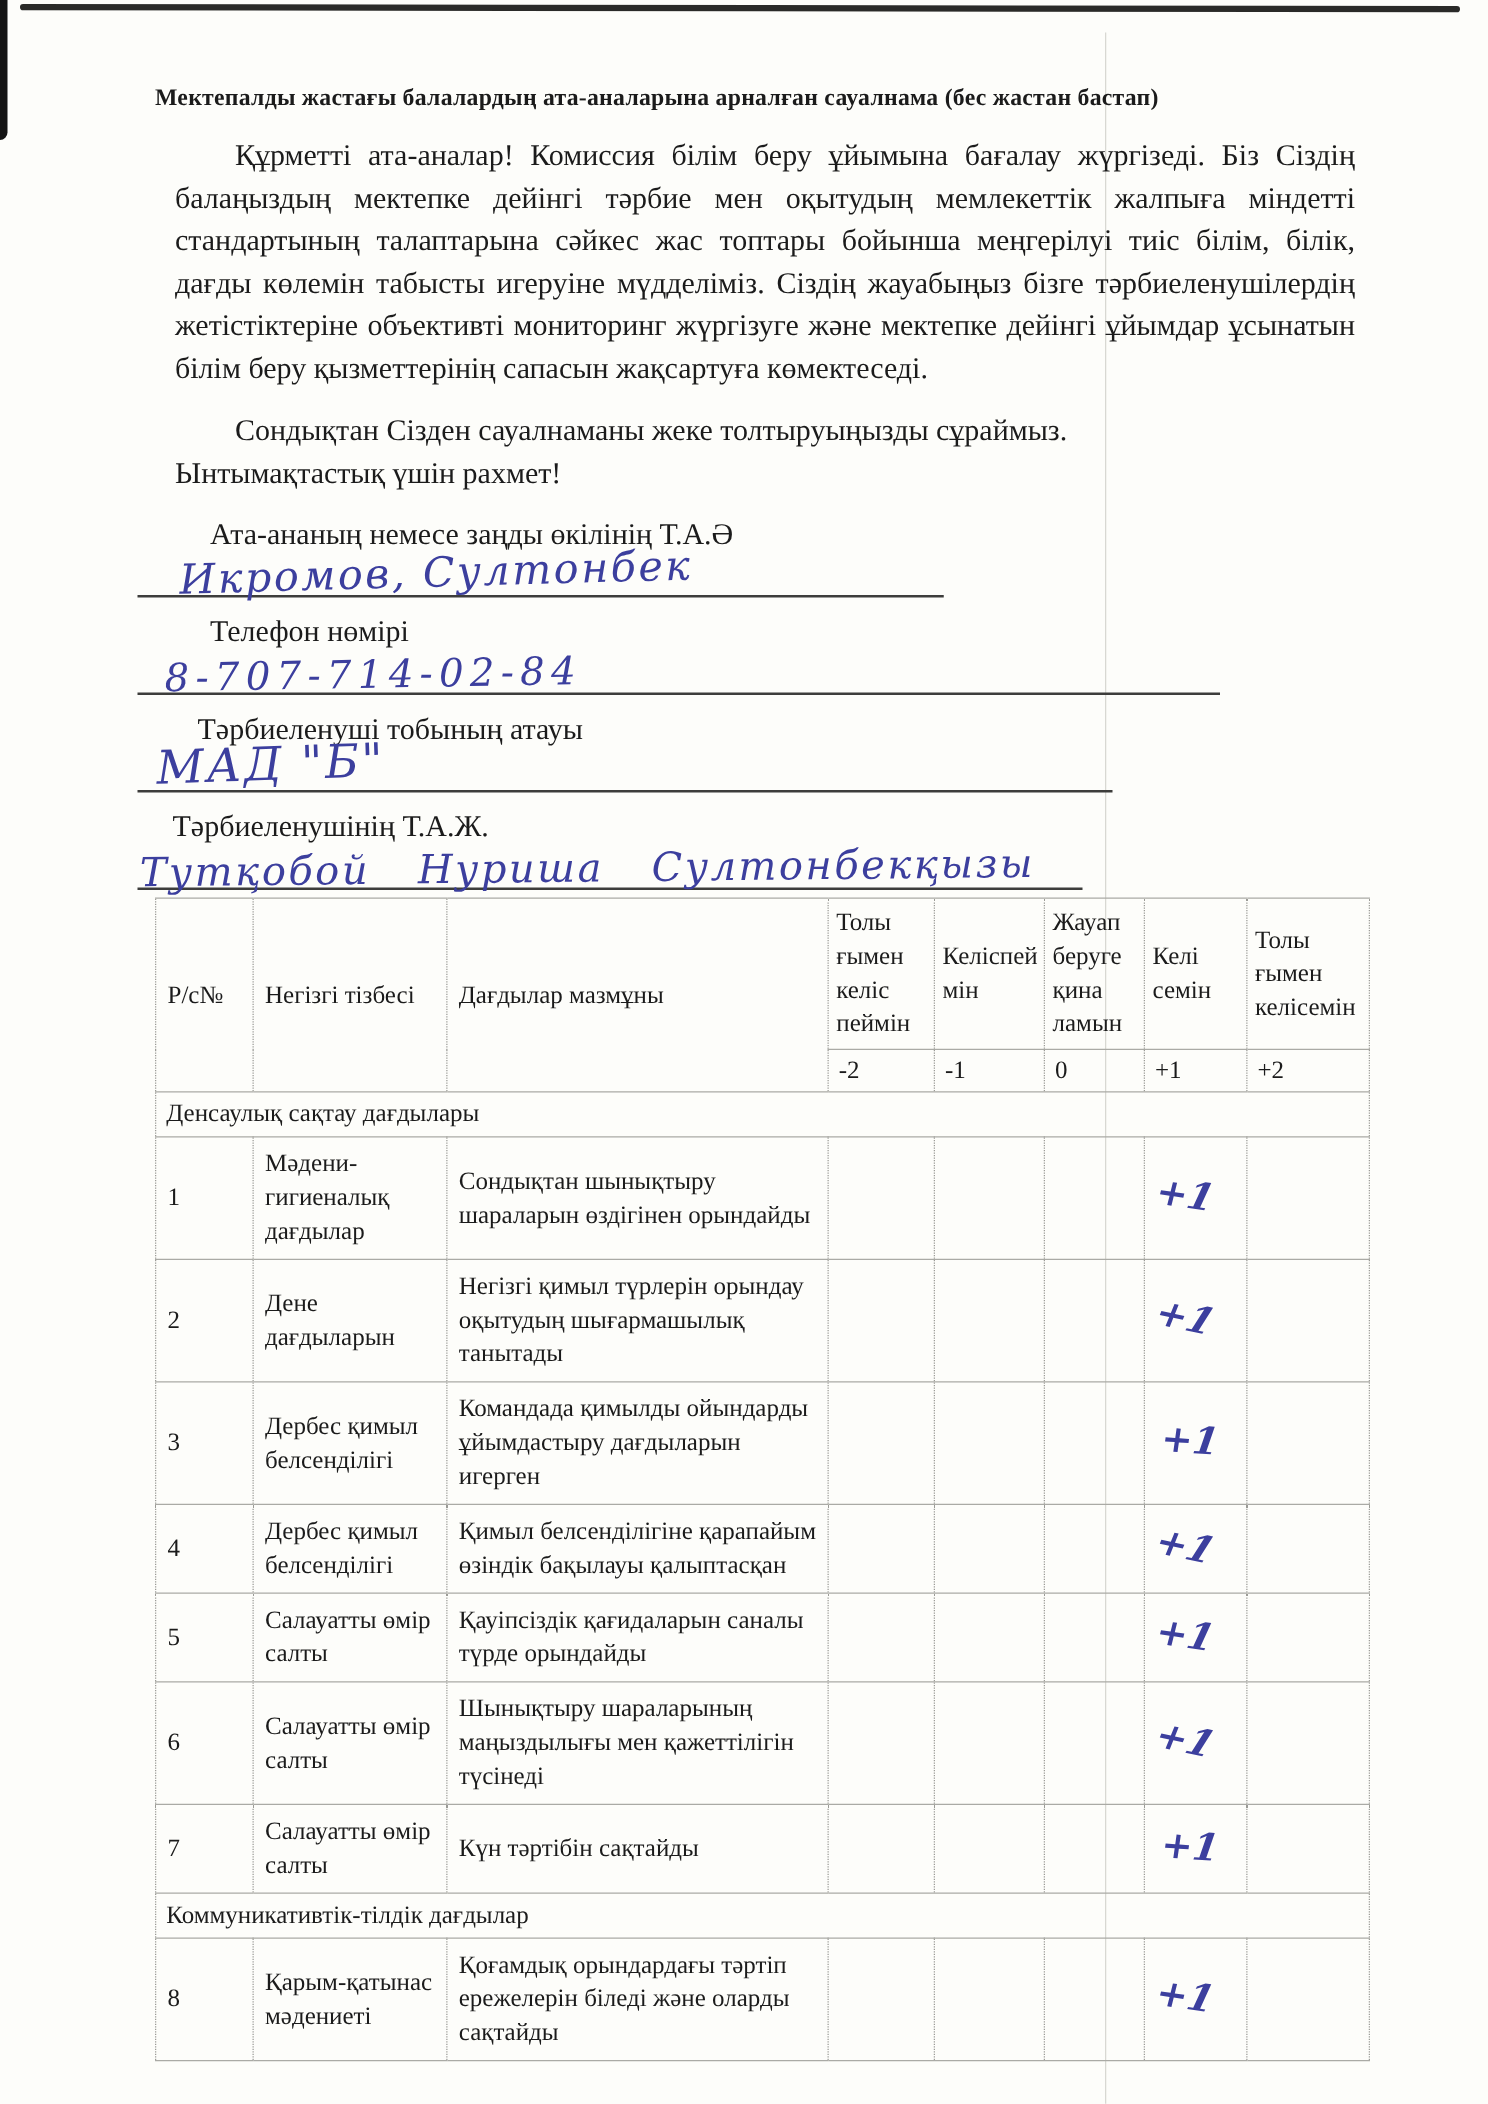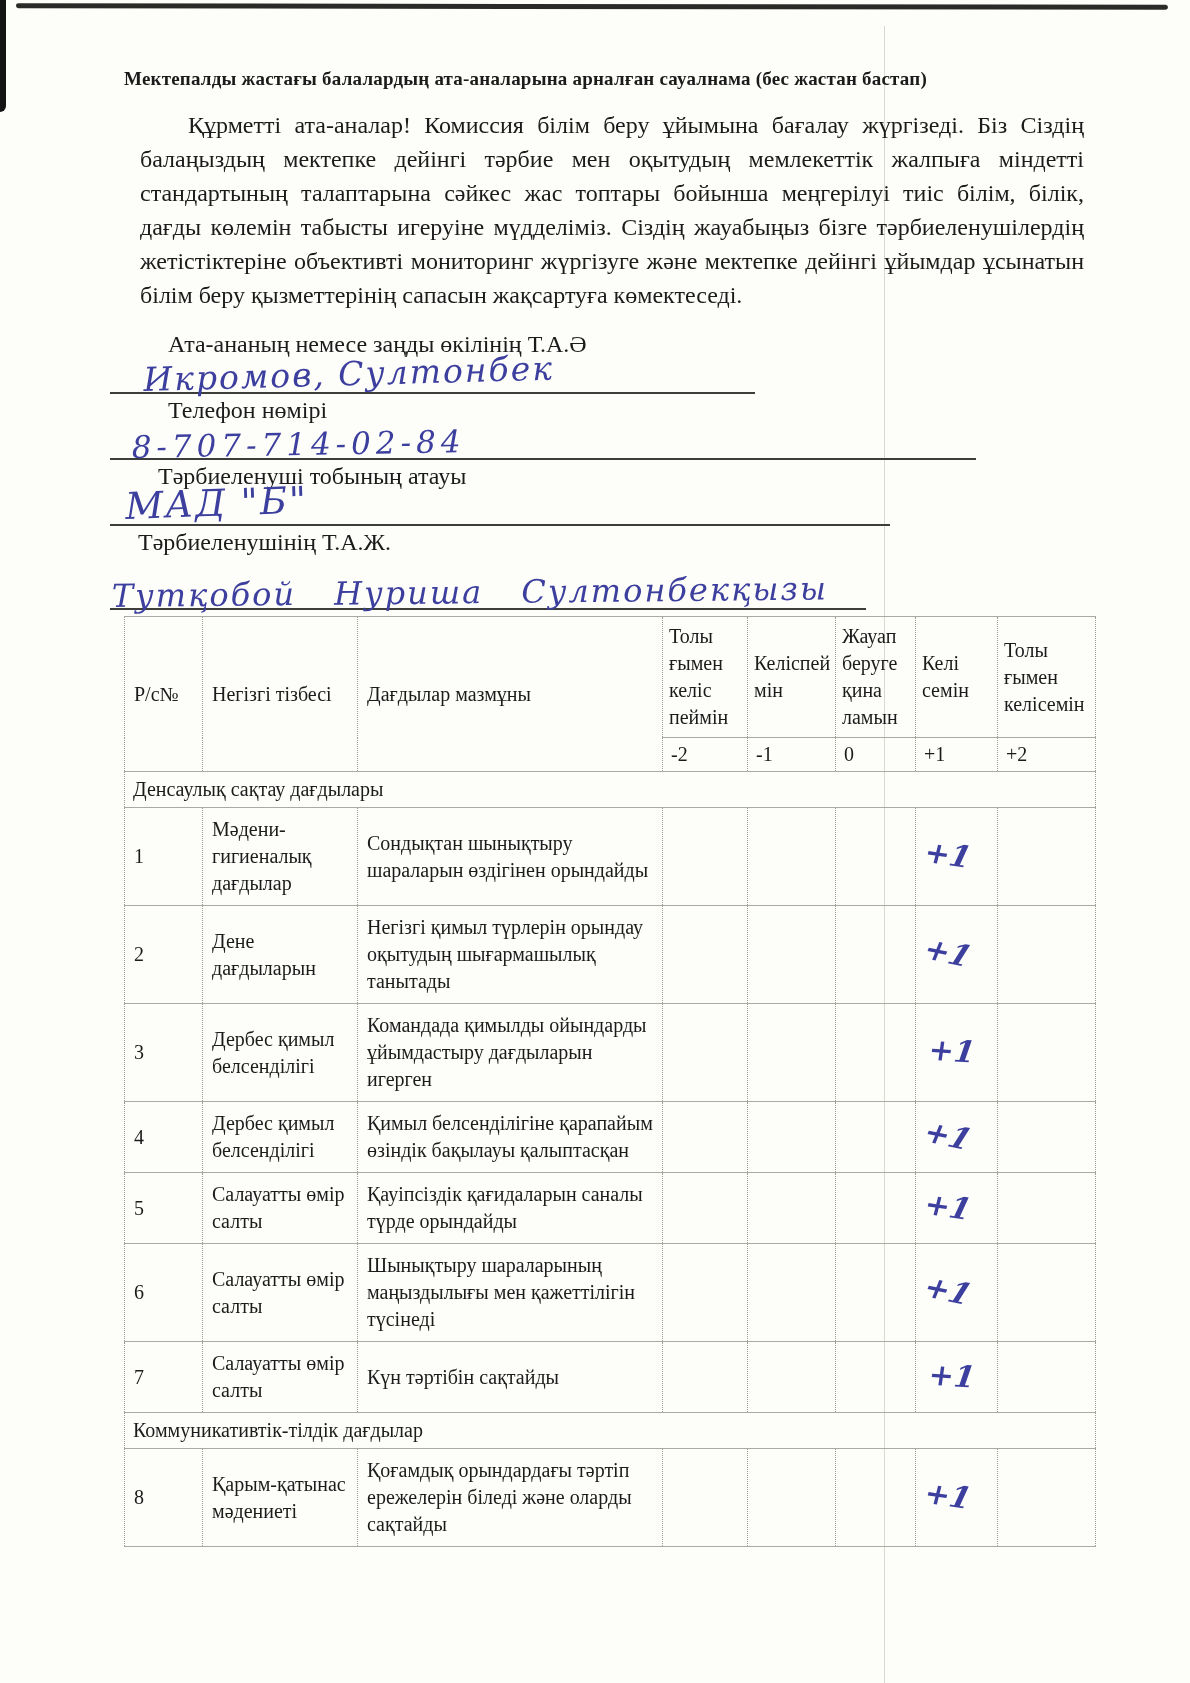--- a/index.html
+++ b/index.html
@@ -17,37 +17,37 @@
   .scan-vline{position:absolute;top:26px;left:884px;width:1px;height:1657px;background:rgba(170,170,162,.45);}
   
   .sheet{position:absolute;top:66px;left:124px;width:976px;}
   .doc-title{
     font-weight:bold;font-size:19px;line-height:26px;margin:0 0 8px 0;letter-spacing:.2px;
   }
   .para{font-size:24px;line-height:34px;margin:16px;}
   .para-intro{text-align:justify;text-indent:48px;}
   .para-request{white-space:pre-line;text-indent:48px;margin-top:0;}
   .field{margin:0;}
-  .field-label{font-size:24px;line-height:33px;display:block;}
+  .field-label{font-size:24px;line-height:33px;display:block;margin-top:12px;}
   .ind-a{padding-left:44px;} .ind-b{padding-left:44px;} .ind-c{padding-left:34px;} .ind-d{padding-left:14px;}
   .field-line{
     position:relative;height:31px;margin-left:-14px;
     border-bottom:2px solid #3d3d3b;
   }
   .hand{
     font-family:"DejaVu Serif", serif;font-style:italic;
     color:var(--ink,#3c3f9e);
     position:absolute;bottom:-7px;white-space:nowrap;
     transform-origin:left bottom;
   }
   .hand-parent{left:34px;font-size:33px;letter-spacing:2px;transform:rotate(-1.6deg);}
   .hand-phone{left:22px;font-size:31px;letter-spacing:5px;transform:rotate(-1deg);}
   .hand-group{left:16px;font-size:37px;letter-spacing:2px;transform:rotate(-2deg);bottom:-4px;}
   .hand-child{left:2px;font-size:32px;letter-spacing:2px;word-spacing:26px;transform:rotate(-.6deg);}
-  .w1{width:645px;} .w2{width:866px;} .w3{width:780px;} .w4{width:756px;margin-top:18px;}
+  .w1{width:645px;} .w2{width:866px;} .w3{width:780px;} .w4{width:756px;}
   
   table.skills{
     border-collapse:collapse;table-layout:fixed;width:971px;margin-top:6px;
     font-size:20px;line-height:27px;
   }
   .skills th,.skills td{
     border-top:1px solid #aaaaa5;border-bottom:1px solid #aaaaa5;
     border-left:1px dotted #9b9b96;border-right:1px dotted #9b9b96;
     padding:8px 9px;vertical-align:middle;text-align:left;
     font-weight:normal;overflow:hidden;
@@ -69,20 +69,22 @@
 
 <div class="scan-top-line"></div>
 <div class="scan-left-strip"></div>
 <div class="scan-vline"></div>
 
 <div class="sheet">
 
   <h1 class="doc-title">Мектепалды жастағы балалардың ата-аналарына арналған сауалнама (бес жастан бастап)</h1>
 
   <p class="para para-intro">Құрметті ата-аналар! Комиссия білім беру ұйымына бағалау жүргізеді. Біз Сіздің балаңыздың мектепке дейінгі тәрбие мен оқытудың мемлекеттік жалпыға міндетті стандартының талаптарына сәйкес жас топтары бойынша меңгерілуі тиіс білім, білік, дағды көлемін табысты игеруіне мүдделіміз. Сіздің жауабыңыз бізге тәрбиеленушілердің жетістіктеріне объективті мониторинг жүргізуге және мектепке дейінгі ұйымдар ұсынатын білім беру қызметтерінің сапасын жақсартуға көмектеседі.</p>
+  <p class="para para-request">Сондықтан Сізден сауалнаманы жеке толтыруыңызды сұраймыз.
+Ынтымақтастық үшін рахмет!</p>
 
   <div class="field">
     <span class="field-label ind-a">Ата-ананың немесе заңды өкілінің Т.А.Ә</span>
     <div class="field-line w1">
       <span class="hand hand-parent">Икромов, Султонбек</span>
     </div>
   </div>
 
   <div class="field">
     <span class="field-label ind-b">Телефон нөмірі</span>

